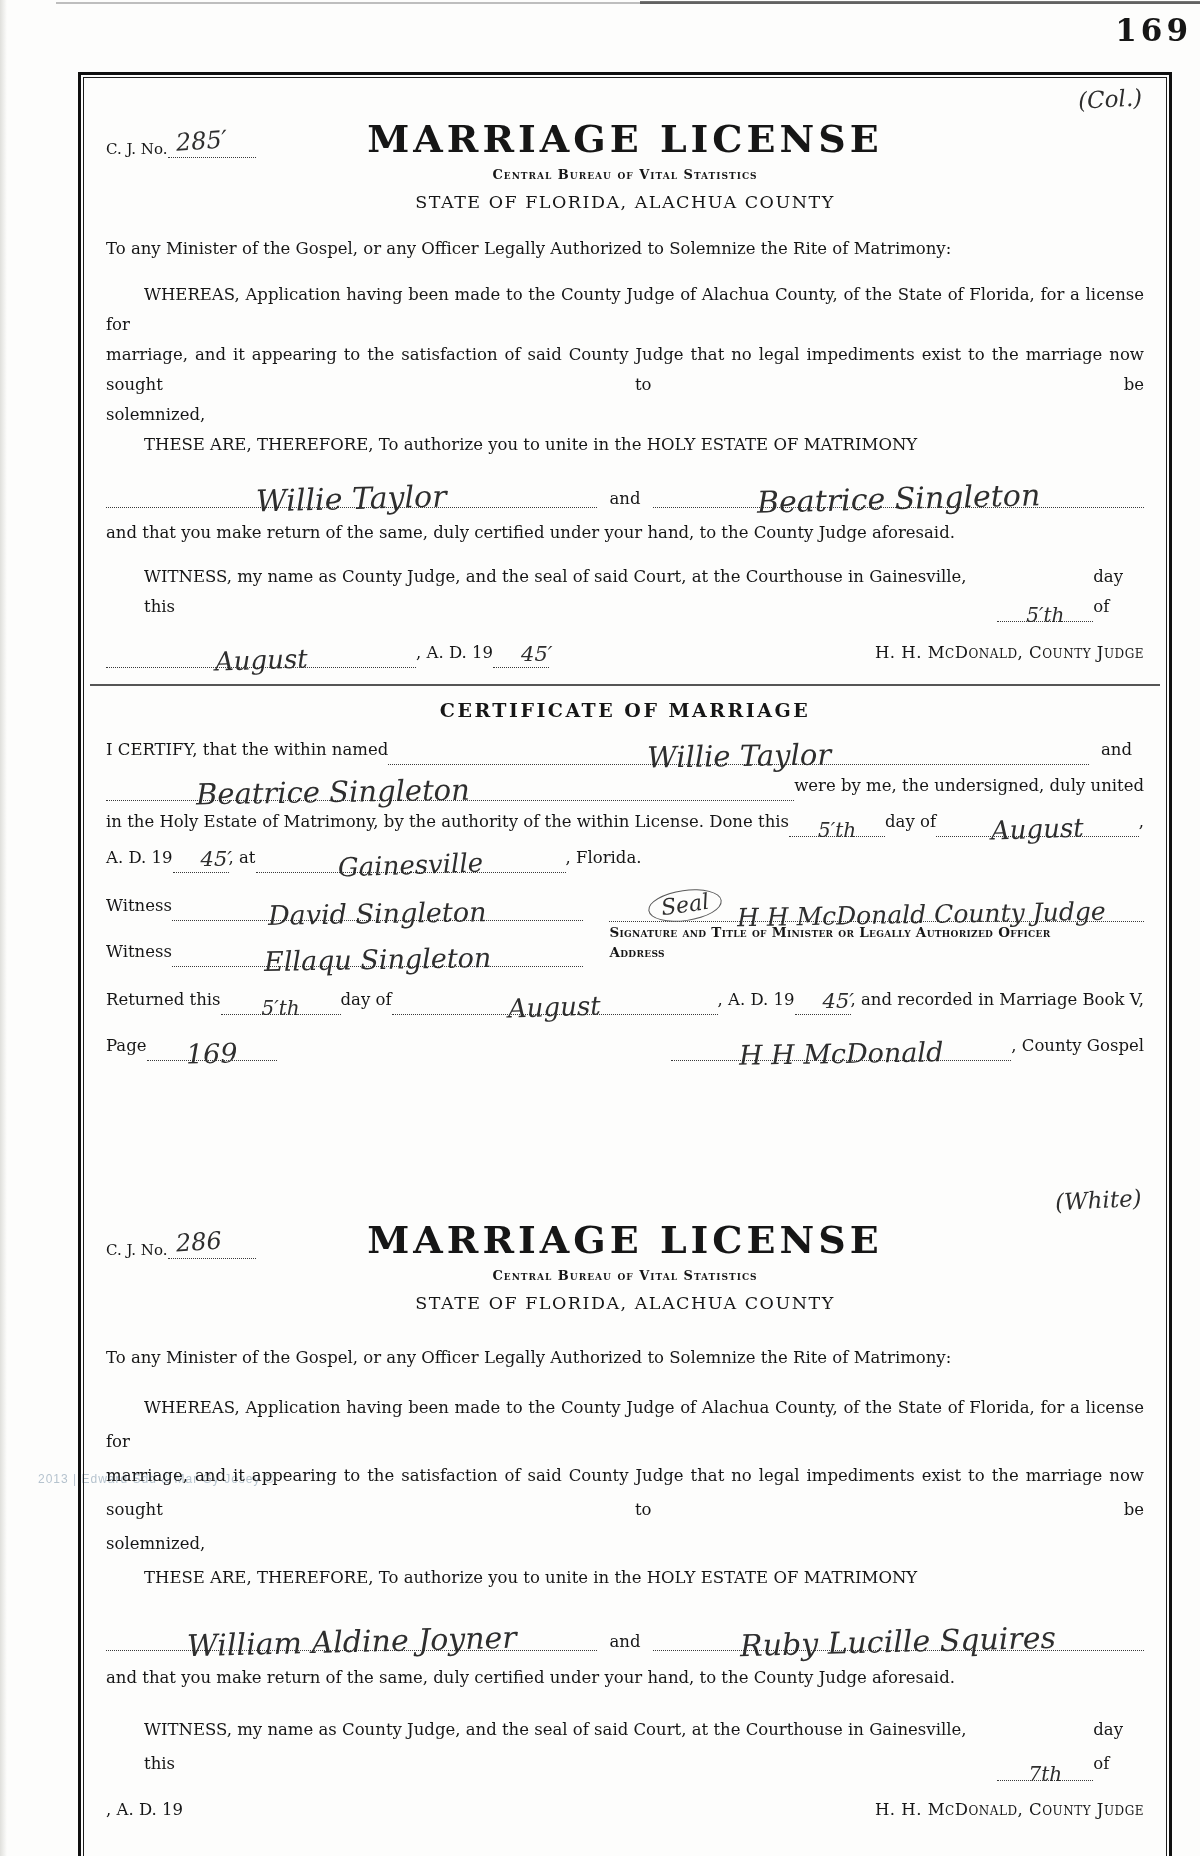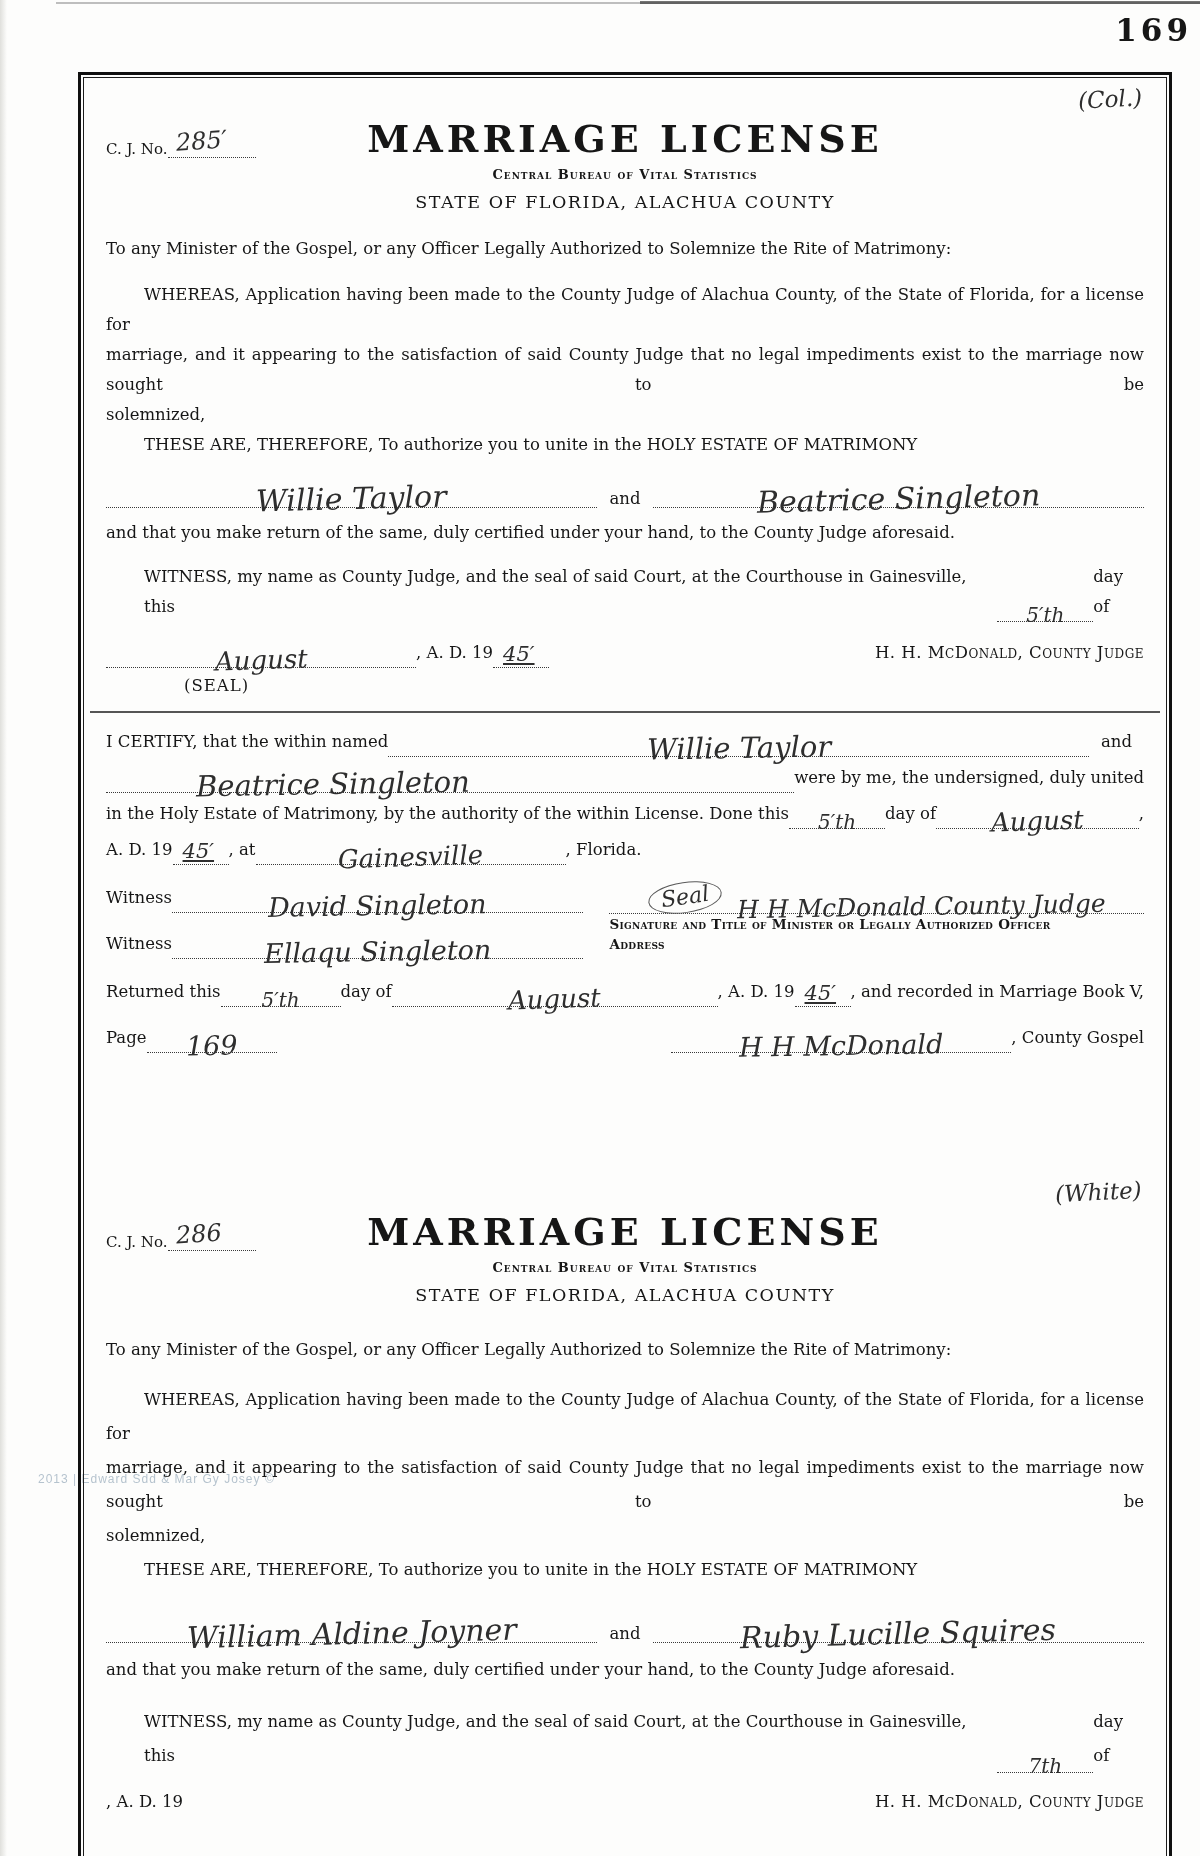--- a/index.html
+++ b/index.html
@@ -51,21 +51,21 @@
   .names-line{height:46px;margin-top:2px;font-size:16.5px;}
   .return-line{margin-top:10px;}
   .witness-line{margin-top:14px;padding-left:38px;}
   .w96{flex:0 0 96px;}
   .w56{flex:0 0 56px;}
   .w120{flex:0 0 120px;}
   .w130{flex:0 0 130px;}
   .w300{flex:0 0 310px;}
   .w340{flex:0 0 340px;}
   .witness-line2{margin-top:12px;height:34px;}
-  .year-fill .hw-year{position:absolute;left:10px;bottom:2px;text-decoration:underline;}
+  .year-fill .hw-year{position:absolute;left:28px;bottom:2px;}
   .judge-printed{font-variant:small-caps;letter-spacing:.5px;}
   .seal-printed{margin:8px 0 0 78px;font-size:16.5px;letter-spacing:1px;}
   .divider{height:2px;background:#555;margin:16px -16px 0 -16px;}
   .cert-title{text-align:center;font-size:19px;font-weight:700;letter-spacing:2.5px;margin-top:13px;}
   .cert-line{height:36px;}
   .cert-line1{margin-top:8px;}
   .cert-left-pad{justify-content:flex-start;padding-left:90px;}
   .wit-block{display:flex;margin-top:10px;}
   .wit-left{width:46%;}
   .wit-right{flex:1;padding-left:26px;}
@@ -141,24 +141,24 @@
       <span class="fill w300">
             <span class="hw hw-month">August</span>
           </span>
       <span>, A. D. 19</span>
       <span class="fill w56 year-fill">
             <span class="hw hw-year">45′</span>
           </span>
       <span class="spacer"></span>
       <span class="judge-printed">H. H. McDonald, County Judge</span>
     </div>
-    <div class="seal-printed">(SEAL)</div>
 
     <div class="divider"></div>
 
+    <div class="cert-title">CERTIFICATE OF MARRIAGE</div>
     <div class="flexline bt cert-line cert-line1">
       <span>I CERTIFY, that the within named</span>
       <span class="fill grow">
             <span class="hw hw-cert">Willie Taylor</span>
           </span>
       <span class="and-sep">and</span>
     </div>
     <div class="flexline bt cert-line">
       <span class="fill grow cert-left-pad">
             <span class="hw hw-cert">Beatrice Singleton</span>

